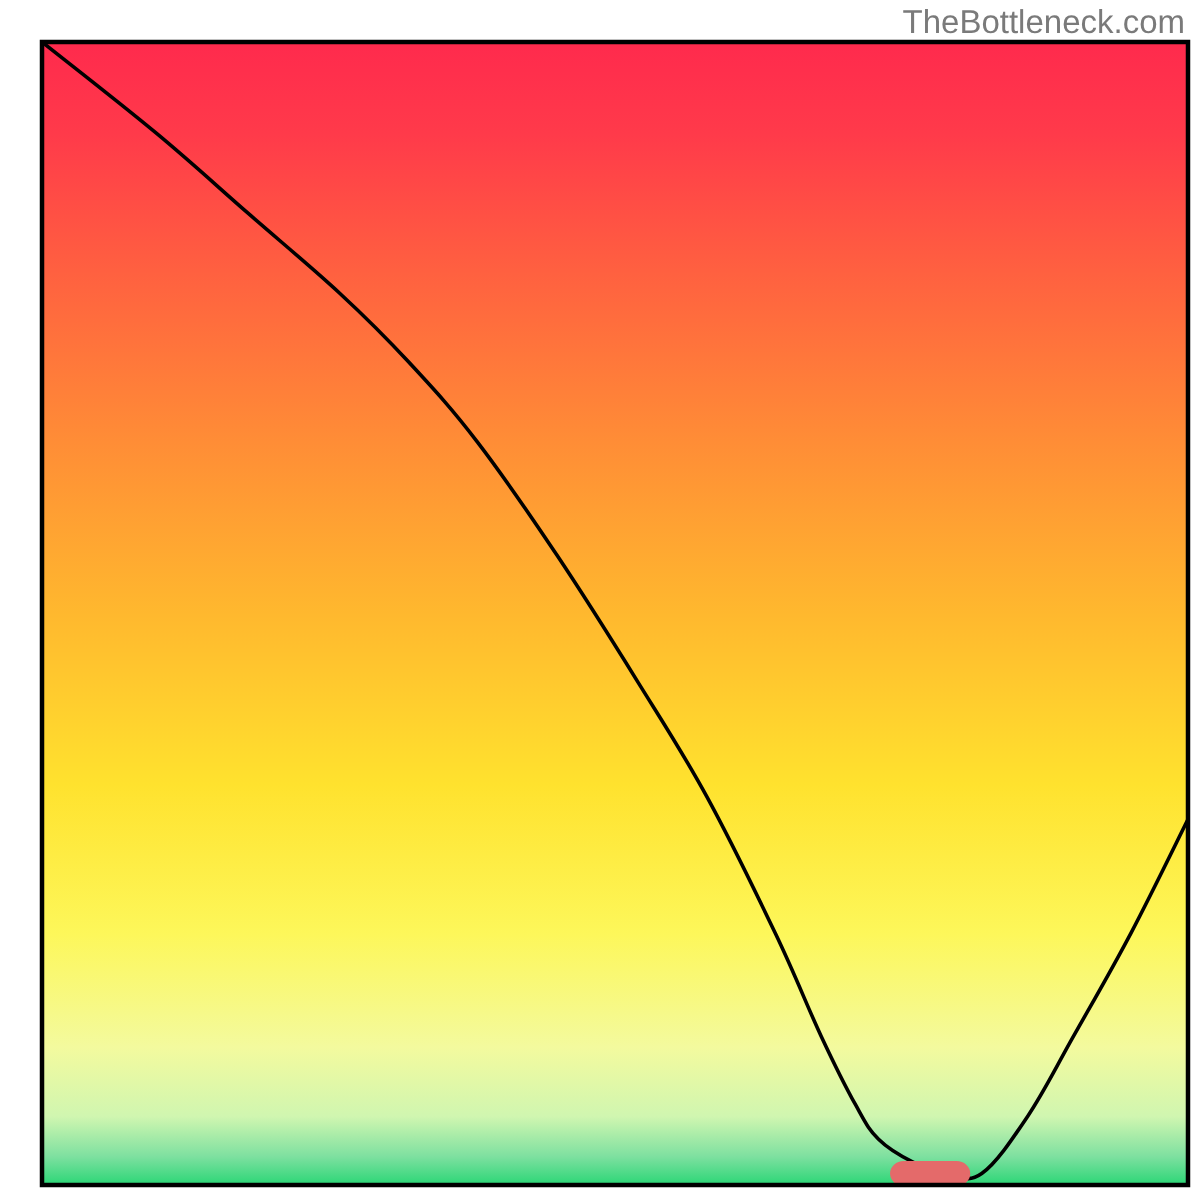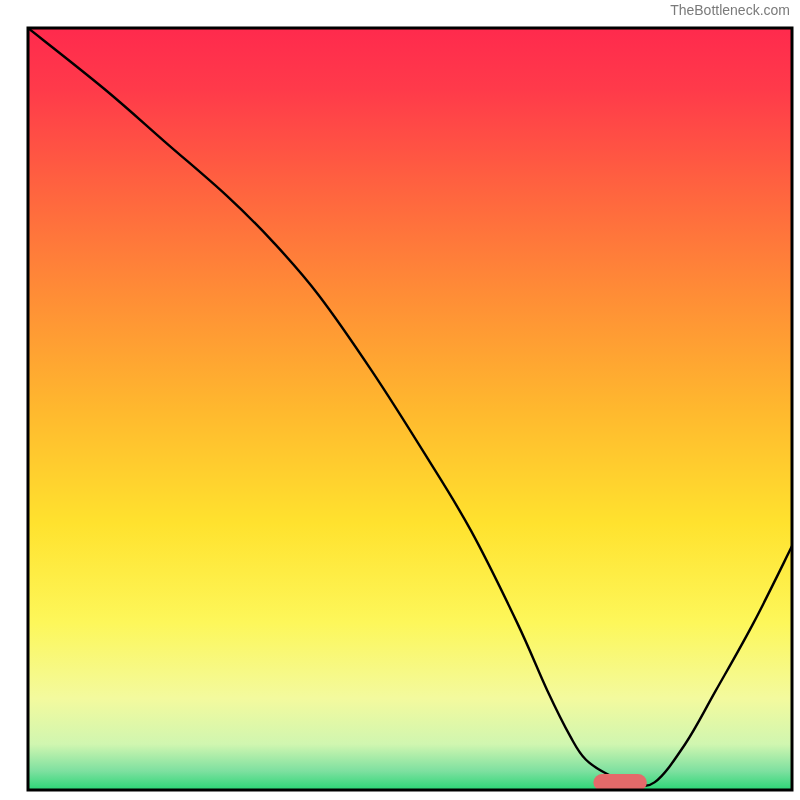--- a/index.html
+++ b/index.html
@@ -13,21 +13,21 @@
   .container {
     position: relative;
     width: 800px;
     height: 800px;
   }
   .watermark {
     position: absolute;
     top: 2px;
     right: 10px;
     color: #7a7a7a;
-    font-size: 14px;
+    font-size: 22px;
     font-weight: 500;
     z-index: 10;
   }
   svg.plot {
     position: absolute;
     top: 0;
     left: 0;
     width: 800px;
     height: 800px;
   }

